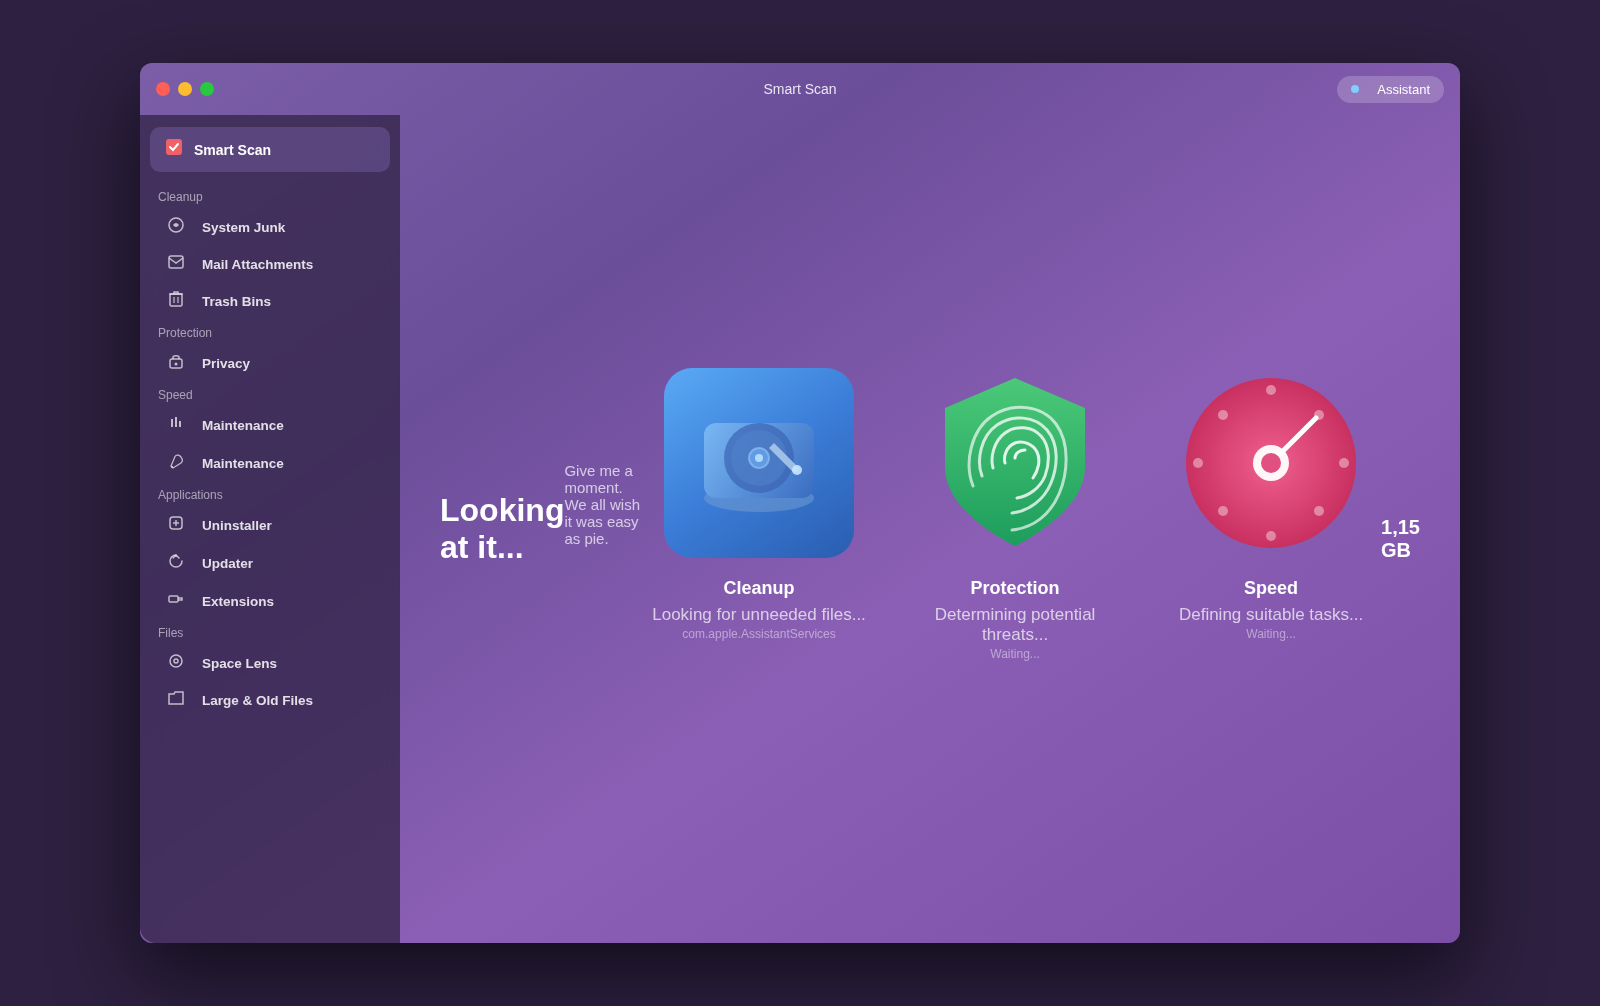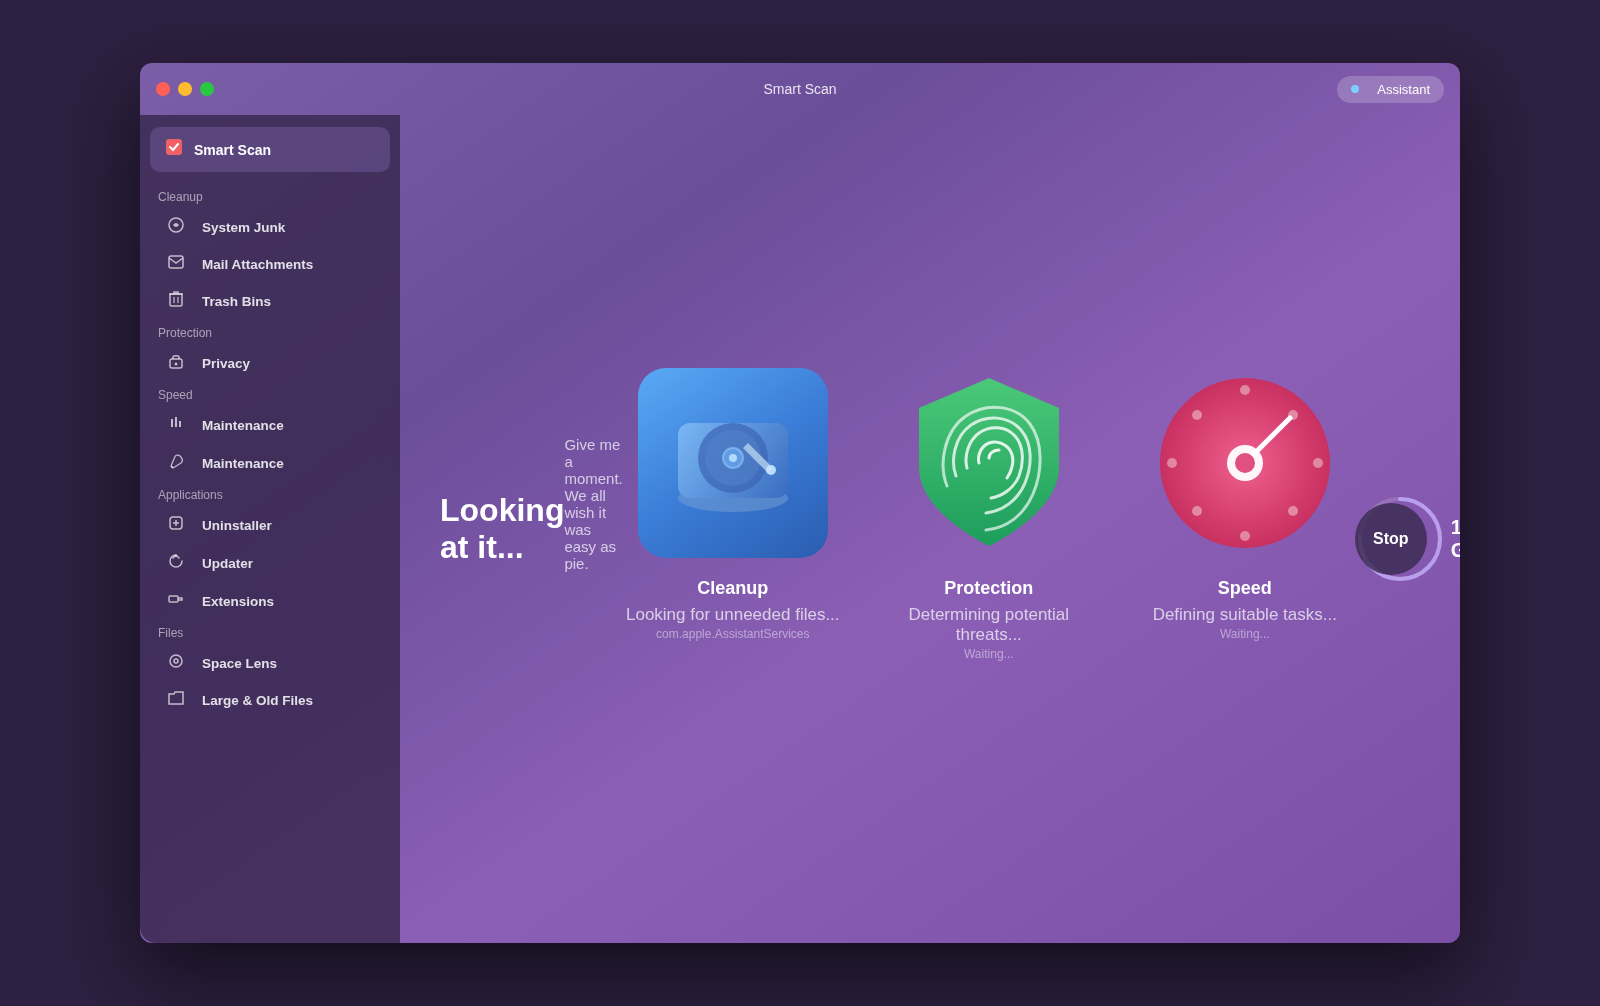--- a/index.html
+++ b/index.html
@@ -503,24 +503,17 @@
               <circle cx="95" cy="95" r="10" fill="#e05080"></circle>
             </svg>
           </div>
           <span class="card-title">Speed</span>
           <span class="card-status">Defining suitable tasks...</span>
           <span class="card-sub-status">Waiting...</span>
         </div>
       </div>
 
       <div class="stop-area">
-        <div class="stop-btn-wrap">
-          <svg class="progress-ring-svg" width="90" height="90" viewBox="0 0 90 90">
-            <circle cx="45" cy="45" r="40" fill="none" stroke="rgba(255,255,255,0.15)" stroke-width="4"></circle>
-            <circle cx="45" cy="45" r="40" fill="none" stroke="rgba(200,180,255,0.7)" stroke-width="4" stroke-dasharray="251" stroke-dashoffset="60" stroke-linecap="round"></circle>
-          </svg>
-          <button class="stop-btn">Stop</button>
-        </div>
         <span class="stop-size">1,15 GB</span>
       </div>
     </div>
   </div>
 </div>
 
 </body></html>

